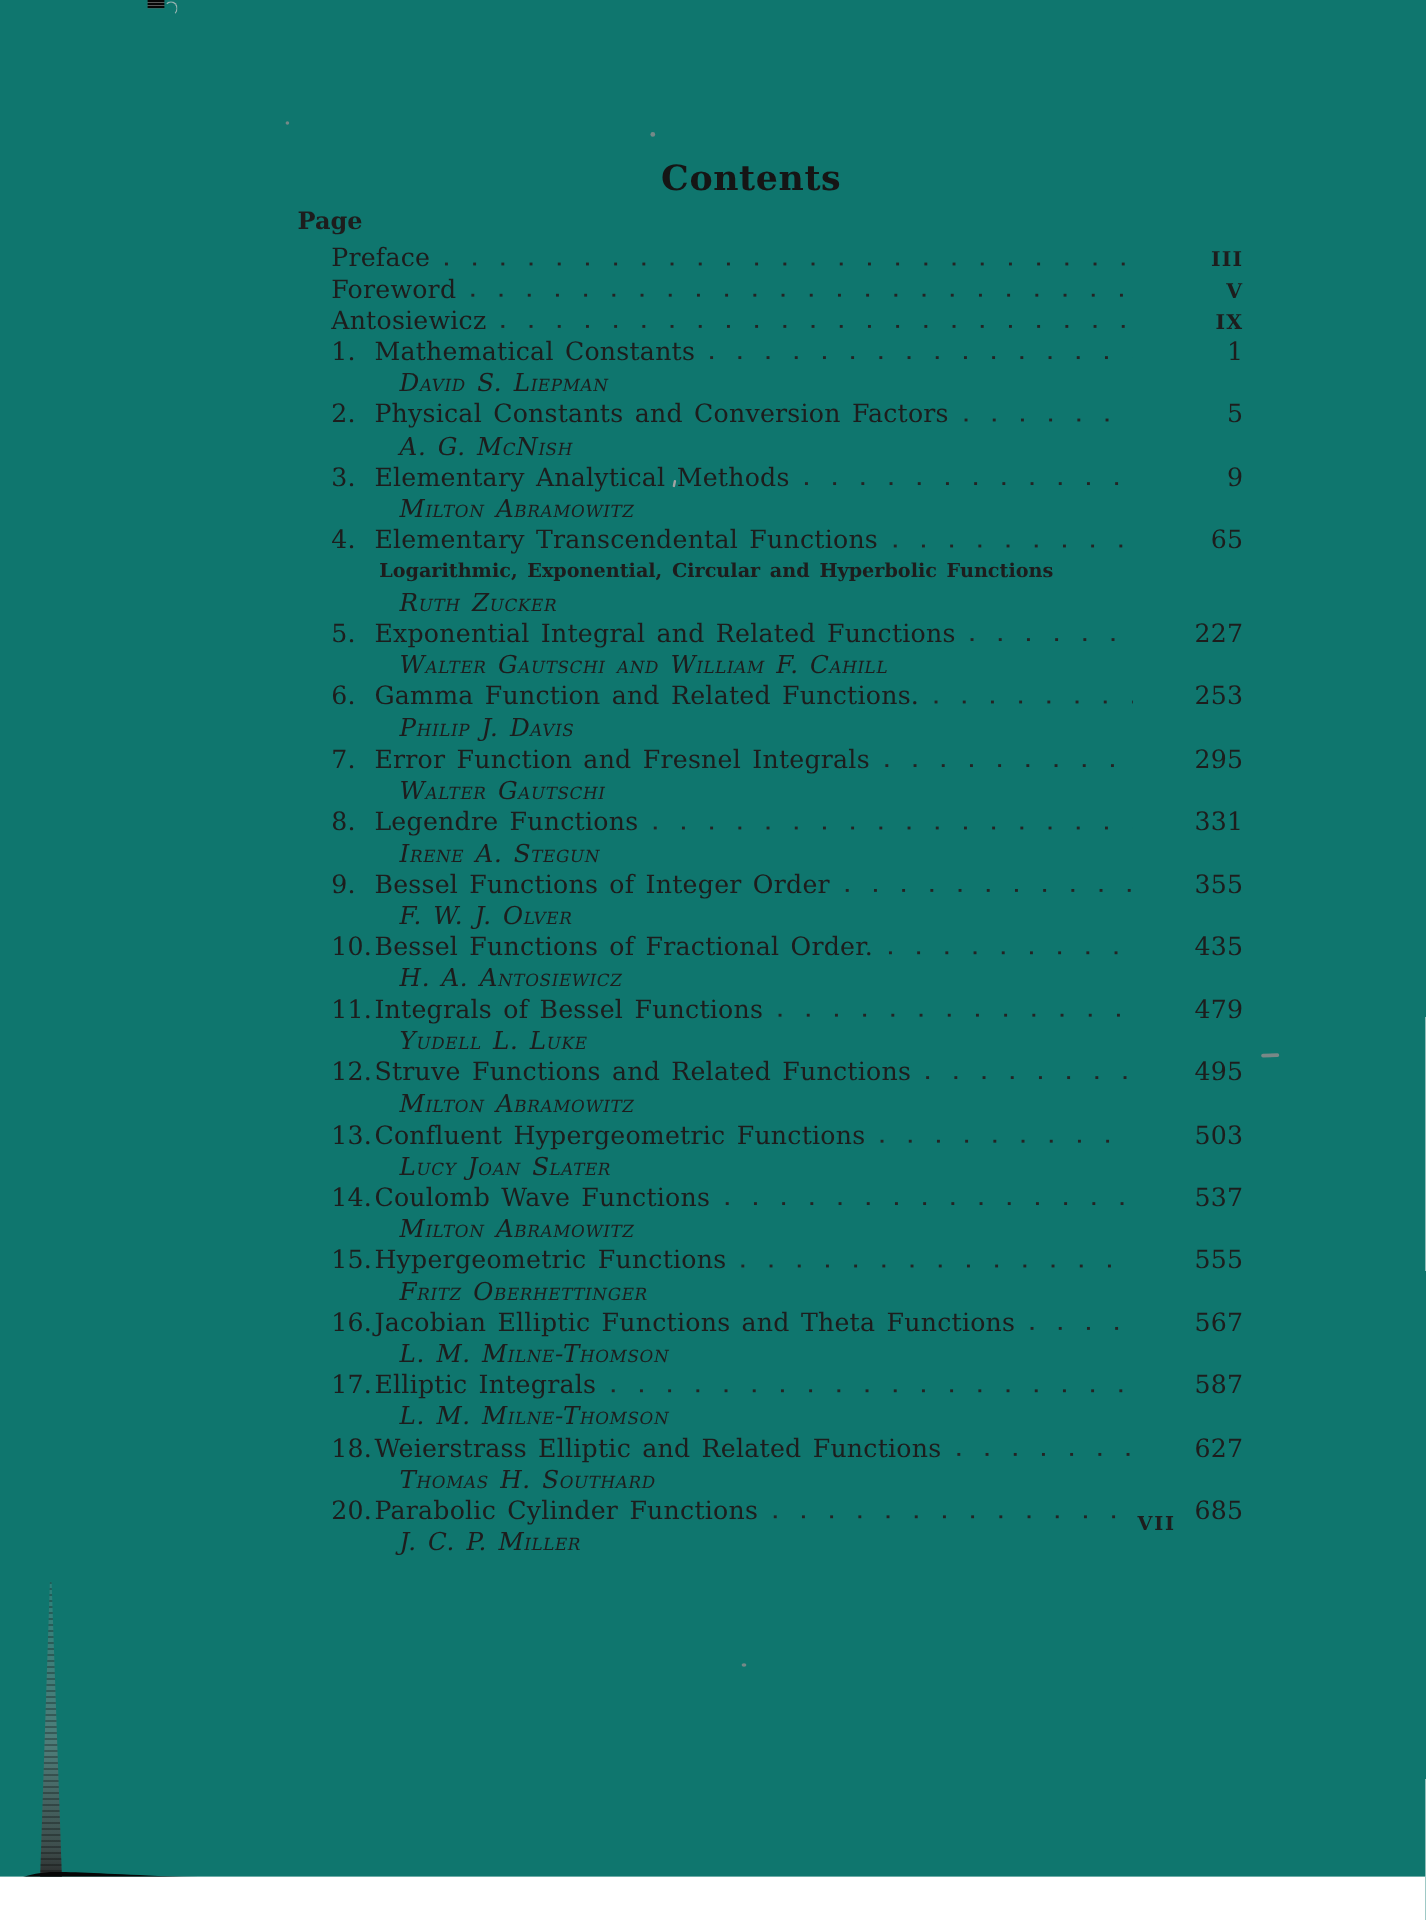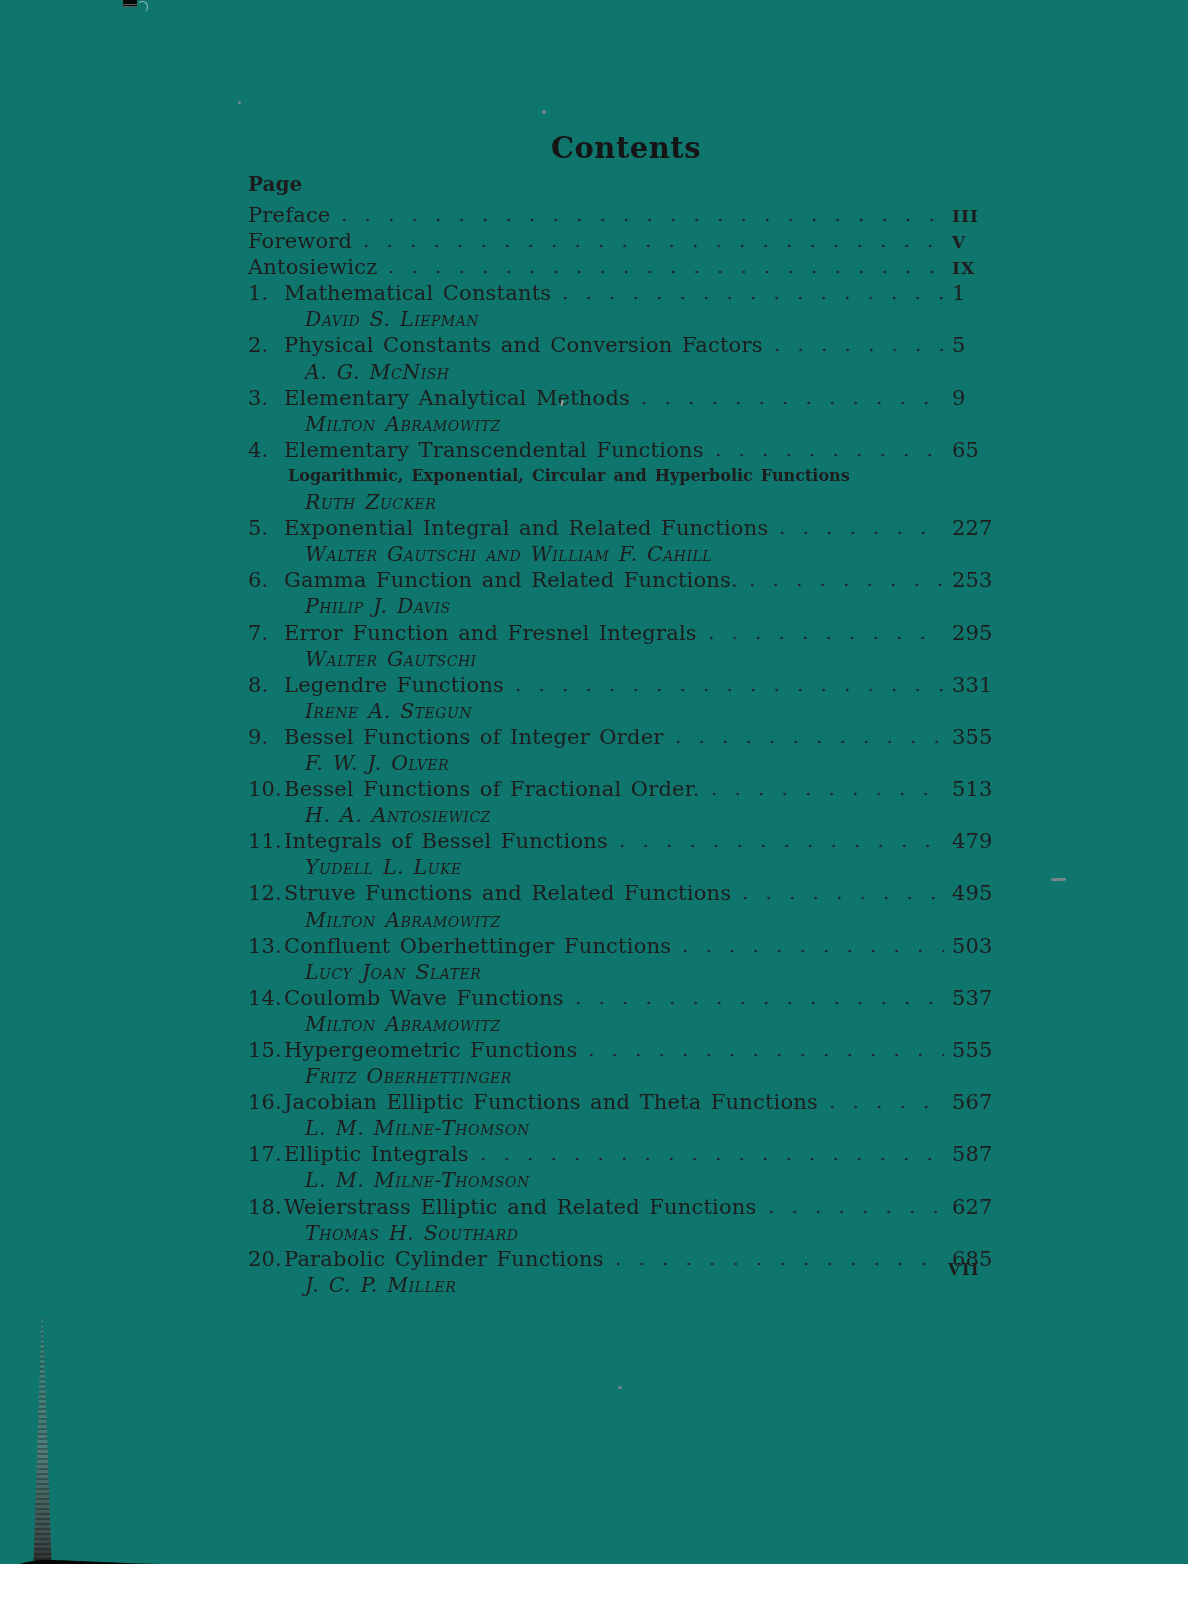--- a/index.html
+++ b/index.html
@@ -3,30 +3,30 @@
 <meta charset="utf-8">
 <style>
   html,body{margin:0;padding:0;background:#ffffff;}
   .page{
     position:relative;width:1188px;height:1564px;background:#0f766e;overflow:hidden;
     font-family:"DejaVu Serif","Liberation Serif",serif;color:#1d1d1d;
   }
   .content{position:absolute;left:248px;top:131px;width:788px;}
   .doc-title{font-size:29px;font-weight:bold;text-align:center;margin:0 32px 0 0;letter-spacing:.5px;color:#151515;}
   .page-label{text-align:left;font-size:20px;line-height:20px;margin-top:9px;font-weight:bold;font-stretch:normal;}
-  .rows{margin-top:8px;}
+  .rows{margin-top:8px;margin-left:28px;}
   .row{display:flex;align-items:baseline;height:26.1px;line-height:26.1px;font-size:21px;word-spacing:2.5px;letter-spacing:.2px;white-space:nowrap;}
   .num{flex:none;width:20px;text-align:right;margin-right:16px;}
   .t{flex:none;}
   .lead{
     flex:1 1 auto;min-width:18px;height:4px;margin:0 8px 0 12px;align-self:baseline;
     background-image:radial-gradient(circle 1.6px at 2px 2px, #232323 88%, rgba(35,35,35,0) 100%);
     background-size:23.5px 4px;background-repeat:repeat-x;background-position:0 100%;
   }
-  .pg{flex:none;width:84px;text-align:left;font-size:21px;}
+  .pg{flex:none;width:84px;text-align:right;font-size:21px;}
   .pg.roman{font-size:17px;letter-spacing:1px;font-weight:bold;}
   .author{margin-left:57px;height:26.1px;line-height:26.1px;font-size:20.5px;font-variant:small-caps;letter-spacing:.5px;word-spacing:2.5px;white-space:nowrap;font-style:italic;}
   .subtitle{margin-left:40px;height:26.1px;line-height:26.1px;font-size:16px;word-spacing:2.5px;white-space:nowrap;font-weight:bold;}
   .folio{position:absolute;left:948px;top:1260px;font-size:16px;font-weight:bold;letter-spacing:1.5px;}
   
   .art{position:absolute;}
   .art-topleft{left:123px;top:0;width:14px;height:7px;
     background:repeating-linear-gradient(180deg,#070707 0 1.6px,#5a5a5a 1.6px 2.4px);}
   .art-curl{left:137px;top:1px;width:9px;height:10px;border:1px solid #c9c9c9;
     border-left-color:transparent;border-bottom-color:transparent;border-radius:50%;opacity:.75;}
@@ -140,21 +140,21 @@
         <span class="t">Bessel Functions of Integer Order</span>
         <span class="lead"></span>
         <span class="pg">355</span>
       </div>
       <div class="author">F. W. J. Olver</div>
 
       <div class="row">
         <span class="num">10.</span>
         <span class="t">Bessel Functions of Fractional Order.</span>
         <span class="lead"></span>
-        <span class="pg">513</span>
+        <span class="pg">435</span>
       </div>
       <div class="author">H. A. Antosiewicz</div>
 
       <div class="row">
         <span class="num">11.</span>
         <span class="t">Integrals of Bessel Functions</span>
         <span class="lead"></span>
         <span class="pg">479</span>
       </div>
       <div class="author">Yudell L. Luke</div>
@@ -162,21 +162,21 @@
       <div class="row">
         <span class="num">12.</span>
         <span class="t">Struve Functions and Related Functions</span>
         <span class="lead"></span>
         <span class="pg">495</span>
       </div>
       <div class="author">Milton Abramowitz</div>
 
       <div class="row">
         <span class="num">13.</span>
-        <span class="t">Confluent Oberhettinger Functions</span>
+        <span class="t">Confluent Hypergeometric Functions</span>
         <span class="lead"></span>
         <span class="pg">503</span>
       </div>
       <div class="author">Lucy Joan Slater</div>
 
       <div class="row">
         <span class="num">14.</span>
         <span class="t">Coulomb Wave Functions</span>
         <span class="lead"></span>
         <span class="pg">537</span>

